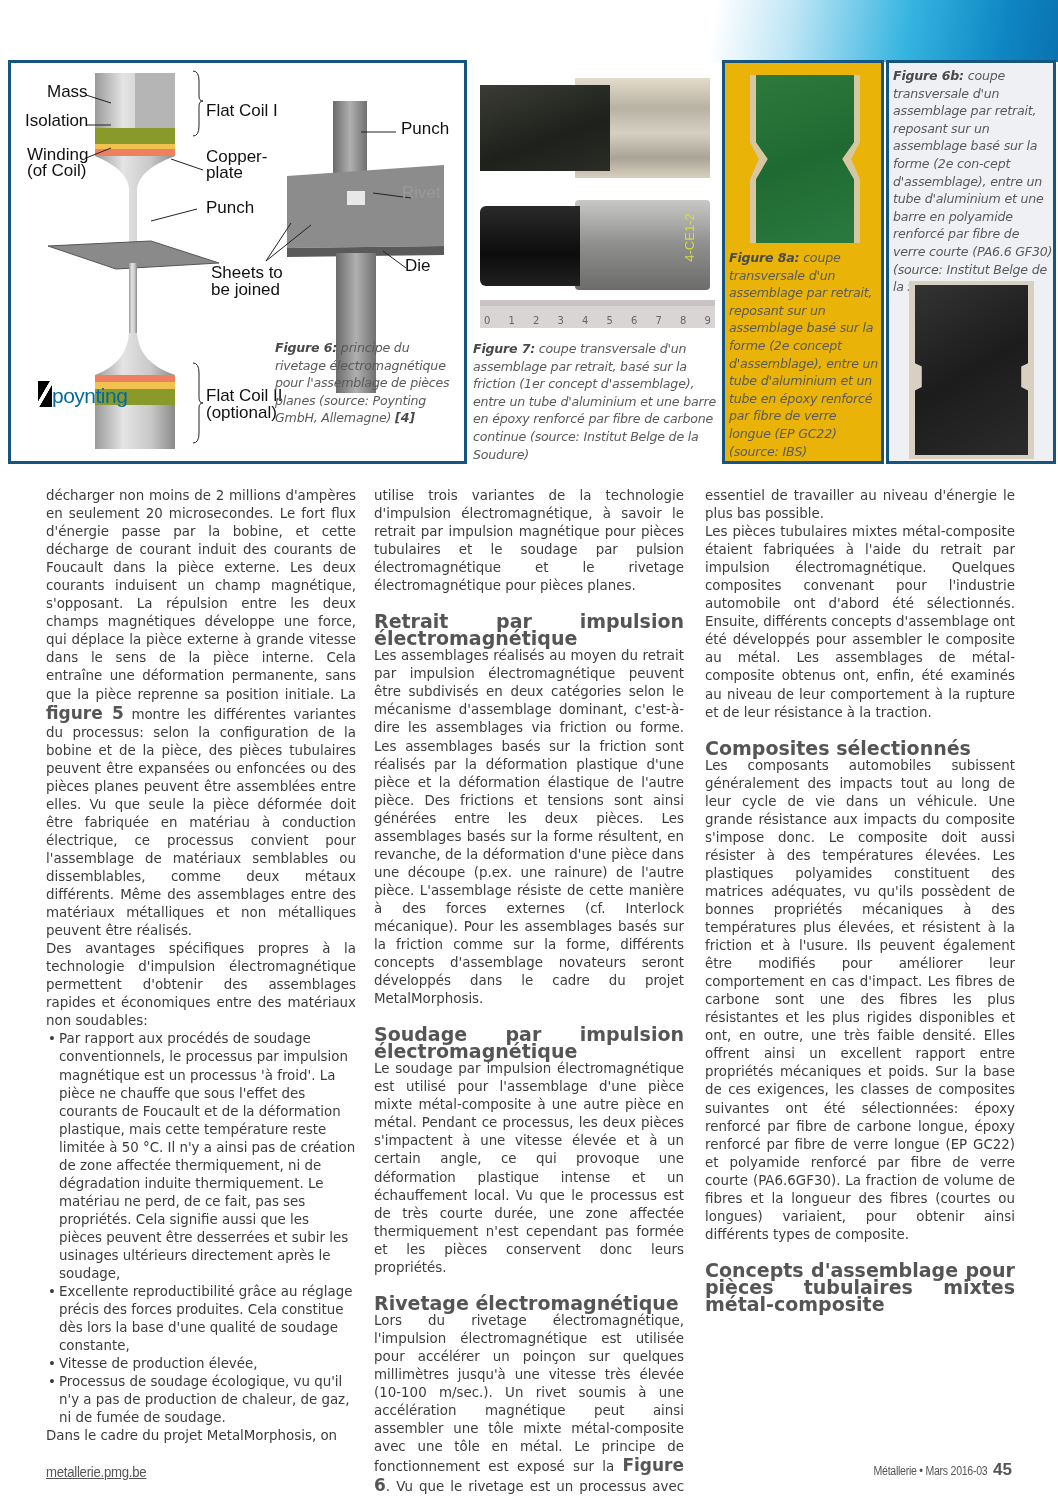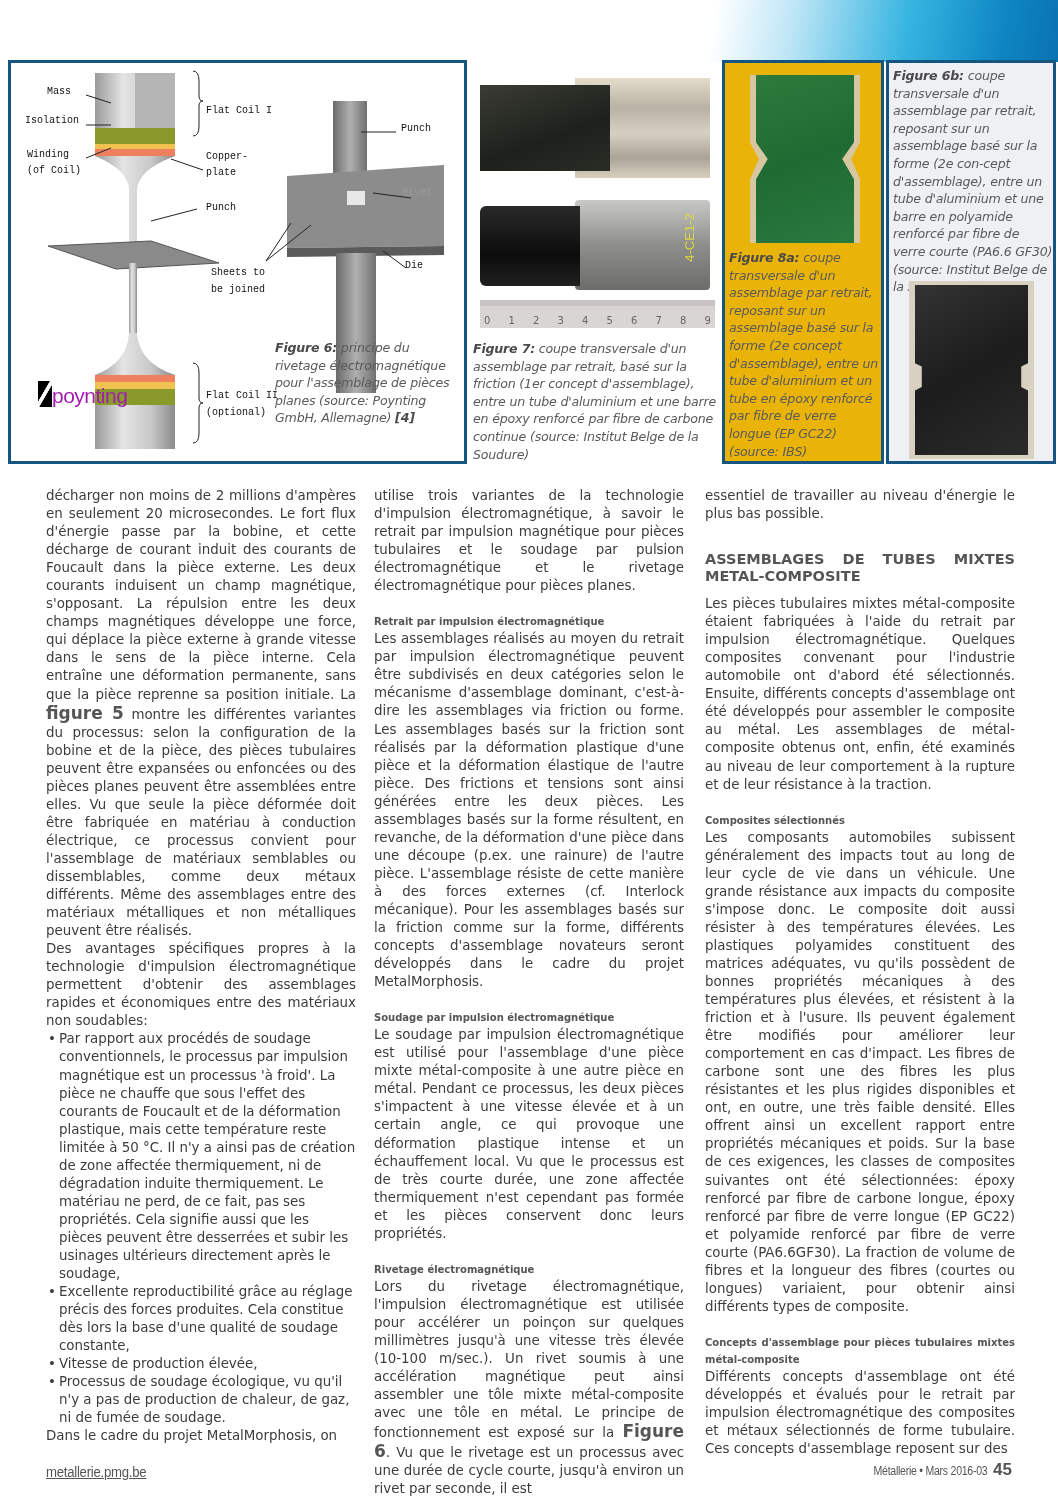--- a/index.html
+++ b/index.html
@@ -14,31 +14,31 @@
   .fig-box {
     position: absolute; border: 3px solid #15557f; background: #ffffff;
   }
   .fig6 { left: 8px; top: 60px; width: 459px; height: 404px; }
   .fig8a { left: 722px; top: 60px; width: 162px; height: 404px; background: #eab308; }
   .fig8b { left: 886px; top: 60px; width: 170px; height: 404px; background: #eef0f4; }
 
   .caption { font-style: italic; font-size: 12.6px; line-height: 17.6px; color: #5a5a5a; letter-spacing: -0.2px; }
   .caption b { font-weight: bold; color: #4a4a4a; }
 
-  .diag-label { position: absolute; font-family: Liberation Mono, monospace; font-size: 10px; line-height: 16px; color: #111; }
+  .diag-label { position: absolute; font-family: Liberation Sans, sans-serif; font-size: 17px; line-height: 16px; color: #111; }
   .diag-label.light { color: #9a9a9a; }
 
   .fig7-area { position: absolute; left: 470px; top: 60px; width: 250px; height: 404px; }
 
   .text-col { position: absolute; top: 487px; width: 310px; font-size: 13.4px; line-height: 18.05px; color: #3c3c3c; text-align: justify; }
   .col1 { left: 46px; }
   .col2 { left: 374px; }
   .col3 { left: 705px; }
   .text-col p { margin: 0; }
-  .text-col h3 { font-size: 10px; line-height: 17px; font-weight: bold; color: #555; margin-top: 18px; }
+  .text-col h3 { font-size: 19px; line-height: 17px; font-weight: bold; color: #555; margin-top: 18px; }
   .text-col h2 { font-size: 14.5px; line-height: 17px; font-weight: bold; color: #555; margin-top: 18px; margin-bottom: 10px; text-transform: uppercase; }
   .text-col .ref { font-weight: bold; font-size: 17px; color: #555; }
   .bullets { list-style: none; margin: 0; padding: 0; text-align: left; }
   .bullets li { position: relative; padding-left: 13px; }
   .bullets li .dot { position: absolute; left: 2px; top: 0; }
 
   .footer-left { position: absolute; left: 46px; top: 1463px; font-family: "Liberation Sans", sans-serif; font-size: 15.5px; color: #555; text-decoration: underline; letter-spacing: -0.3px; transform: scaleX(0.85); transform-origin: left; }
   .footer-right { position: absolute; right: 46px; top: 1460px; font-family: "Liberation Sans", sans-serif; color: #555; display: flex; align-items: baseline; gap: 6px; }
   .footer-right .mag { font-size: 12px; letter-spacing: -0.3px; transform: scaleX(0.88); transform-origin: right; display: inline-block; }
   .footer-right .pagenum { font-size: 17px; font-weight: bold; color: #555; }
@@ -121,21 +121,21 @@
   <span class="diag-label" style="left:200px;top:202px">Sheets to</span>
   <span class="diag-label" style="left:200px;top:219px">be joined</span>
   <span class="diag-label" style="left:195px;top:325px">Flat Coil II</span>
   <span class="diag-label" style="left:195px;top:342px">(optional)</span>
   <span class="diag-label" style="left:390px;top:58px">Punch</span>
   <span class="diag-label light" style="left:391px;top:122px">Rivet</span>
   <span class="diag-label" style="left:394px;top:195px">Die</span>
 
   <div style="position:absolute;left:27px;top:318px;display:flex;align-items:flex-end;">
     <span style="display:inline-block;width:14px;height:26px;background:linear-gradient(120deg,#000 40%,#fff 42%,#fff 55%,#000 57%);"></span>
-    <span style="font-family:'Liberation Sans',sans-serif;font-size:21px;line-height:22px;color:#a21caf;letter-spacing:-0.5px;">poynting</span>
+    <span style="font-family:'Liberation Sans',sans-serif;font-size:21px;line-height:22px;color:#0369a1;letter-spacing:-0.5px;">poynting</span>
   </div>
 
   <div class="caption" style="position:absolute;left:264px;top:276px;width:186px;">
     <b>Figure 6:</b><span> principe du rivetage électromagnétique pour l'assemblage de pièces planes (source: Poynting GmbH, Allemagne) </span><b>[4]</b>
   </div>
 </div>
 
 <div class="fig7-area">
   <div style="position:absolute;left:10px;top:10px;width:235px;height:220px;">
 
@@ -198,25 +198,23 @@
   <h3>Retrait par impulsion électromagnétique</h3>
   <p>Les assemblages réalisés au moyen du retrait par impulsion électromagnétique peuvent être subdivisés en deux catégories selon le mécanisme d'assemblage dominant, c'est-à-dire les assemblages via friction ou forme. Les assemblages basés sur la friction sont réalisés par la déformation plastique d'une pièce et la déformation élastique de l'autre pièce. Des frictions et tensions sont ainsi générées entre les deux pièces. Les assemblages basés sur la forme résultent, en revanche, de la déformation d'une pièce dans une découpe (p.ex. une rainure) de l'autre pièce. L'assemblage résiste de cette manière à des forces externes (cf. Interlock mécanique). Pour les assemblages basés sur la friction comme sur la forme, différents concepts d'assemblage novateurs seront développés dans le cadre du projet MetalMorphosis.</p>
   <h3>Soudage par impulsion électromagnétique</h3>
   <p>Le soudage par impulsion électromagnétique est utilisé pour l'assemblage d'une pièce mixte métal-composite à une autre pièce en métal. Pendant ce processus, les deux pièces s'impactent à une vitesse élevée et à un certain angle, ce qui provoque une déformation plastique intense et un échauffement local. Vu que le processus est de très courte durée, une zone affectée thermiquement n'est cependant pas formée et les pièces conservent donc leurs propriétés.</p>
   <h3>Rivetage électromagnétique</h3>
   <p><span>Lors du rivetage électromagnétique, l'impulsion électromagnétique est utilisée pour accélérer un poinçon sur quelques millimètres jusqu'à une vitesse très élevée (10-100 m/sec.). Un rivet soumis à une accélération magnétique peut ainsi assembler une tôle mixte métal-composite avec une tôle en métal. Le principe de fonctionnement est exposé sur la </span><span class="ref">Figure 6</span><span>. Vu que le rivetage est un processus avec une durée de cycle courte, jusqu'à environ un rivet par seconde, il est</span></p>
 </div>
 
 <div class="text-col col3">
   <p>essentiel de travailler au niveau d'énergie le plus bas possible.</p>
-  <h2 style="margin-top:28px;">ASSEMBLAGES DE TUBES MIXTES METAL-COMPOSITE</h2>
   <p>Les pièces tubulaires mixtes métal-composite étaient fabriquées à l'aide du retrait par impulsion électromagnétique. Quelques composites convenant pour l'industrie automobile ont d'abord été sélectionnés. Ensuite, différents concepts d'assemblage ont été développés pour assembler le composite au métal. Les assemblages de métal-composite obtenus ont, enfin, été examinés au niveau de leur comportement à la rupture et de leur résistance à la traction.</p>
   <h3>Composites sélectionnés</h3>
   <p>Les composants automobiles subissent généralement des impacts tout au long de leur cycle de vie dans un véhicule. Une grande résistance aux impacts du composite s'impose donc. Le composite doit aussi résister à des températures élevées. Les plastiques polyamides constituent des matrices adéquates, vu qu'ils possèdent de bonnes propriétés mécaniques à des températures plus élevées, et résistent à la friction et à l'usure. Ils peuvent également être modifiés pour améliorer leur comportement en cas d'impact. Les fibres de carbone sont une des fibres les plus résistantes et les plus rigides disponibles et ont, en outre, une très faible densité. Elles offrent ainsi un excellent rapport entre propriétés mécaniques et poids. Sur la base de ces exigences, les classes de composites suivantes ont été sélectionnées: époxy renforcé par fibre de carbone longue, époxy renforcé par fibre de verre longue (EP GC22) et polyamide renforcé par fibre de verre courte (PA6.6GF30). La fraction de volume de fibres et la longueur des fibres (courtes ou longues) variaient, pour obtenir ainsi différents types de composite.</p>
   <h3>Concepts d'assemblage pour pièces tubulaires mixtes métal-composite</h3>
-  <p>Différents concepts d'assemblage ont été développés et évalués pour le retrait par impulsion électromagnétique des composites et métaux sélectionnés de forme tubulaire. Ces concepts d'assemblage reposent sur des</p>
 </div>
 
 <div class="footer-left">metallerie.pmg.be</div>
 <div class="footer-right">
   <span class="mag">Métallerie • Mars 2016-03</span>
   <span class="pagenum">45</span>
 </div>
 
 </body></html>

